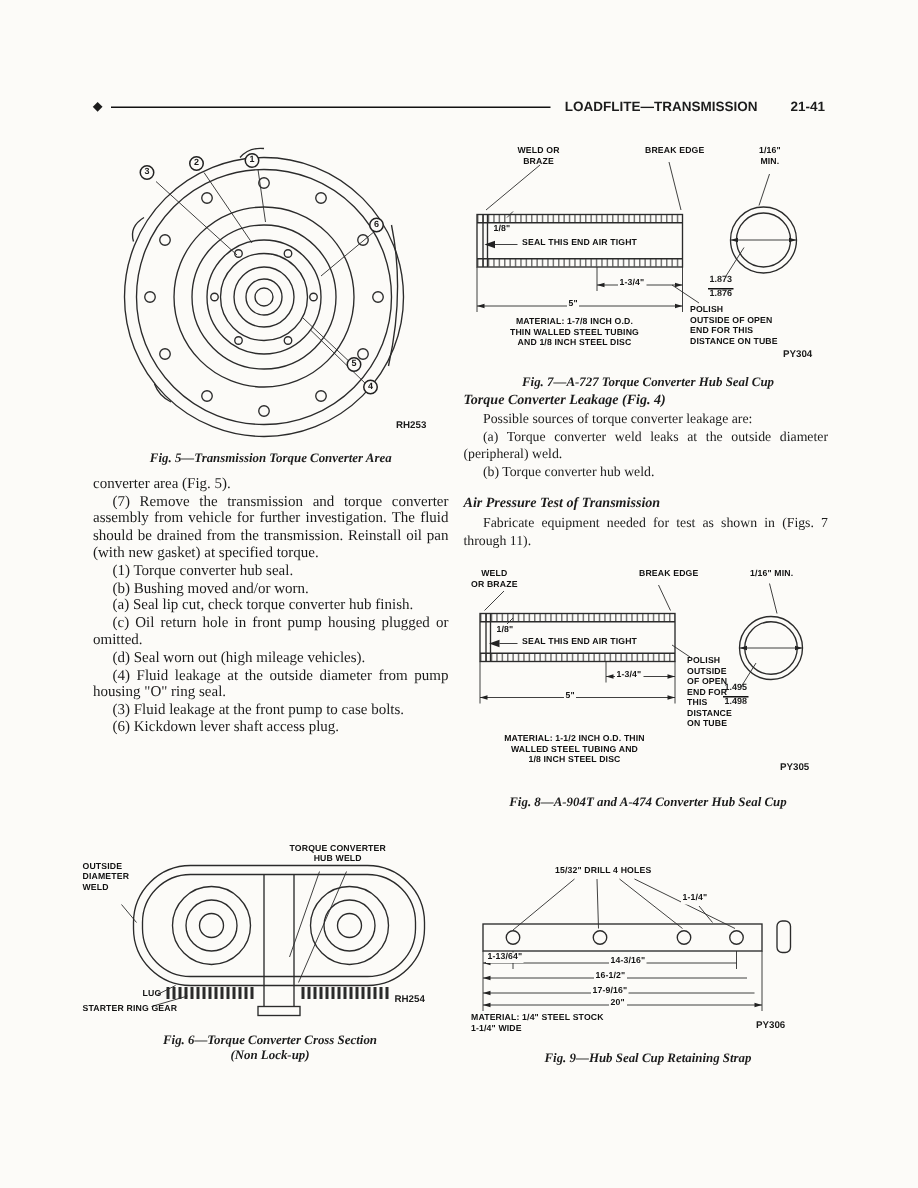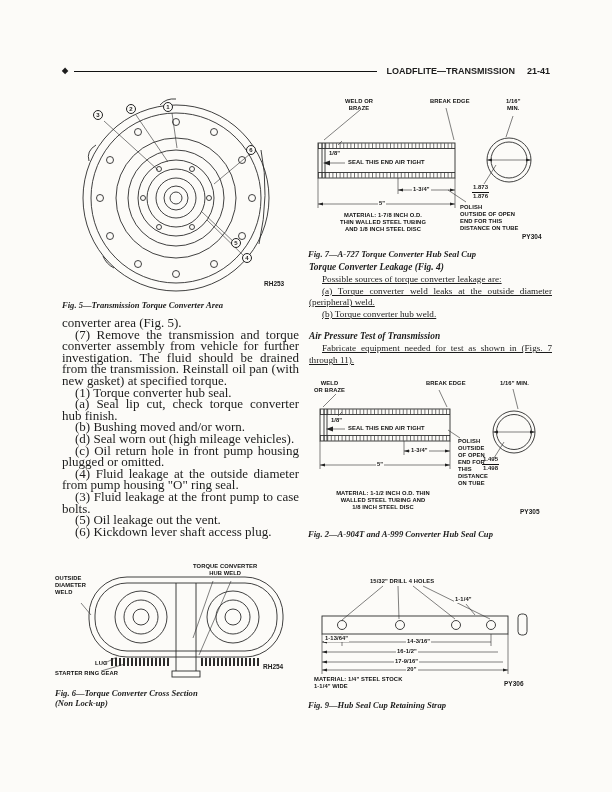--- a/index.html
+++ b/index.html
@@ -9,48 +9,48 @@
     background: #fcfbf8; color: #1c1c1c;
     font-family: "Liberation Serif", serif; overflow: hidden;
   }
   .header {
     position: absolute; left: 62px; right: 62px; top: 66px;
     display: flex; align-items: center;
     font-family: "Liberation Sans", sans-serif; font-weight: bold; font-size: 9px;
   }
   .diamond { font-size: 8px; margin-right: 6px; line-height: 1; }
   .hrule { flex: 1; border-top: 1.8px solid #111; margin-right: 9px; }
-  .hpage { margin-left: 12px; }
+  .hpage { margin-left: 22px; }
   .fig { position: absolute; }
   .fig svg { display: block; }
   .fl {
     position: absolute; font: bold 5.8px/7px "Liberation Sans", sans-serif;
     white-space: pre-line; color: #111; letter-spacing: .1px;
   }
   .center { text-align: center; }
   .dim { background: #fcfbf8; padding: 0 1px; }
   .ref { position: absolute; font: bold 6.5px "Liberation Sans", sans-serif; }
   .callout {
     position: absolute; width: 10px; height: 10px; border: 1px solid #222;
     border-radius: 50%; display: flex; align-items: center; justify-content: center;
     font: bold 6px "Liberation Sans", sans-serif; background: #fcfbf8;
   }
-  .caption { position: absolute; font: italic bold 8.6px "Liberation Serif", serif; text-align: left; }
+  .caption { position: absolute; font: italic bold 8.6px "Liberation Serif", serif; text-align: center; }
   .bodytext {
     position: absolute; left: 62px; top: 317px; width: 237px;
-    font-size: 13px; line-height: 11.6px; text-align: justify;
+    font-size: 10px; line-height: 11.6px; text-align: justify;
   }
   .bodytext p { text-indent: 13px; }
   .bodytext p.ni { text-indent: 0; }
   .rctext {
     position: absolute; left: 309px; top: 262px; width: 243px;
     font-size: 9.2px; line-height: 11.6px; text-align: justify;
   }
   .rctext h3 { font: italic bold 9.4px "Liberation Serif", serif; margin: 0 0 2px; }
-  .rctext p { text-indent: 13px; text-decoration: underline; }
+  .rctext p { text-indent: 13px; }
   .rctext .sp { margin-top: 11px; }
   .stack {
     position: absolute; display: flex; flex-direction: column; align-items: center;
     font: bold 6px/7.5px "Liberation Sans", sans-serif;
   }
   .stack .over { border-bottom: .8px solid #111; padding: 0 1px; }
 </style>
 </head>
 <body>
 
@@ -112,27 +112,26 @@
     <span class="callout" style="left:169px;top:150px">5</span>
     <span class="callout" style="left:180px;top:165px">4</span>
     <span class="ref" style="left:202px;top:192px">RH253</span>
   </div>
   <div class="caption" style="left:62px;top:300px;width:237px">Fig. 5—Transmission Torque Converter Area</div>
 
   <div class="bodytext">
     <p class="ni">converter area (Fig. 5).</p>
     <p>(7) Remove the transmission and torque converter assembly from vehicle for further investigation. The fluid should be drained from the transmission. Reinstall oil pan (with new gasket) at specified torque.</p>
     <p>(1) Torque converter hub seal.</p>
+    <p>(b) Bushing moved and/or worn.</p>
     <p>(a) Seal lip cut, check torque converter hub finish.</p>
-    <p>(b) Bushing moved and/or worn.</p>
+    <p>(c) Oil return hole in front pump housing plugged or omitted.</p>
     <p>(d) Seal worn out (high mileage vehicles).</p>
-    <p>(c) Oil return hole in front pump housing plugged or omitted.</p>
     <p>(4) Fluid leakage at the outside diameter from pump housing "O" ring seal.</p>
     <p>(3) Fluid leakage at the front pump to case bolts.</p>
-    <p>(5) Oil leakage out the vent.</p>
     <p>(6) Kickdown lever shaft access plug.</p>
   </div>
 
   <div class="fig" style="left:55px;top:563px;width:250px;height:122px">
     <svg width="250" height="122" viewBox="0 0 250 122">
       <g stroke="#2b2b2b" stroke-width="0.9" fill="none">
         <rect x="34" y="14" width="194" height="80" rx="38"></rect>
         <rect x="40" y="20" width="182" height="68" rx="32"></rect>
         <circle cx="86" cy="54" r="26"></circle>
           <circle cx="86" cy="54" r="17"></circle>
@@ -282,21 +281,21 @@
 ON TUBE</span>
     <span class="stack" style="left:174px;top:78px">
       <span class="over">1.495</span>
       <span>1.498</span>
     </span>
     <span class="fl center" style="left:4px;top:112px;width:142px">MATERIAL: 1-1/2 INCH O.D. THIN
 WALLED STEEL TUBING AND
 1/8 INCH STEEL DISC</span>
     <span class="ref" style="left:212px;top:130px">PY305</span>
   </div>
-  <div class="caption" style="left:308px;top:529px;width:248px">Fig. 2—A-904T and A-999 Converter Hub Seal Cup</div>
+  <div class="caption" style="left:308px;top:529px;width:248px">Fig. 8—A-904T and A-474 Converter Hub Seal Cup</div>
 
   <div class="fig" style="left:308px;top:572px;width:248px;height:124px">
     <svg width="248" height="124" viewBox="0 0 248 124">
       <g stroke="#2b2b2b" stroke-width="0.9" fill="none">
         <rect x="14" y="44" width="186" height="18"></rect>
         <circle cx="34" cy="53" r="4.5"></circle>
         <circle cx="92" cy="53" r="4.5"></circle>
         <circle cx="148" cy="53" r="4.5"></circle>
         <circle cx="183" cy="53" r="4.5"></circle>
         <rect x="210" y="42" width="9" height="21" rx="3.5"></rect>

